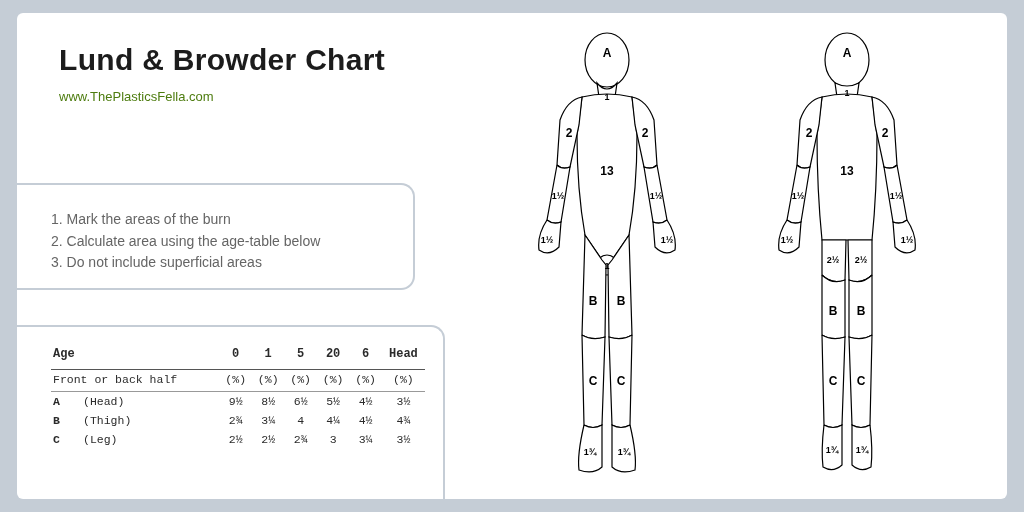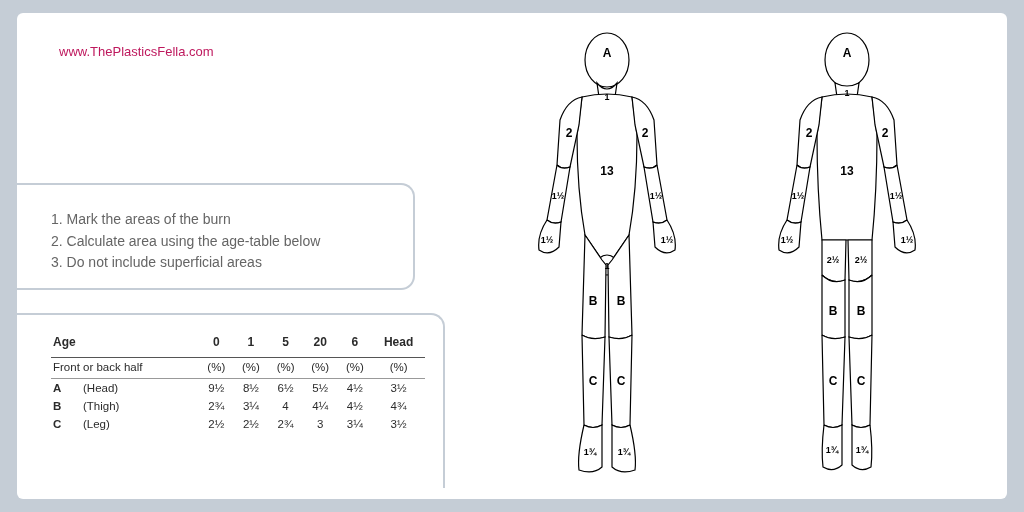--- a/index.html
+++ b/index.html
@@ -26,22 +26,22 @@
     left: 42px;
   }
   .title {
     font-size: 30px;
     font-weight: 900;
     color: #1c1c1c;
     letter-spacing: 0.3px;
   }
   .subtitle {
     font-size: 13px;
-    color: #be185d;
-    margin-top: 1px;
+    color: #4d7c0f;
+    margin-top: 12px;
   }
   .instructions {
     position: absolute;
     left: -2px;
     top: 170px;
     width: 400px;
     border: 2px solid #c5cdd6;
     border-left: none;
     border-radius: 0 14px 14px 0;
     padding: 24px 16px 14px 36px;
@@ -55,28 +55,29 @@
     font-size: 14px;
     color: #656565;
     line-height: 1.55;
   }
   .instructions li::before {
     content: counter(step) ". ";
   }
   .table-box {
     position: absolute;
     left: -2px;
-    top: 300px;
+    top: 312px;
     width: 430px;
     border: 2px solid #c5cdd6;
     border-left: none;
     border-bottom: none;
     border-radius: 0 14px 0 0;
     padding: 14px 18px 10px 36px;
     height: 175px;
+    font-family: Liberation Mono, monospace;
   }
   table {
     width: 100%;
     border-collapse: collapse;
     font-size: 12px;
     color: #2b2b2b;
   }
   thead th {
     text-align: center;
     font-weight: 700;
@@ -107,20 +108,21 @@
   .bl { stroke: #000; stroke-width: 1.2; fill: #fff; }
   .lb { font: 700 12px Arial; text-anchor: middle; }
   .lbs { font: 700 9px Arial; text-anchor: middle; }
 </style>
 </head>
 <body>
 
 <div class="canvas">
 
   <div class="title-block">
+    <div class="title">Lund &amp; Browder Chart</div>
     <div class="subtitle">www.ThePlasticsFella.com</div>
   </div>
 
   <div class="instructions">
     <ol>
       <li>Mark the areas of the burn</li>
       <li>Calculate area using the age-table below</li>
       <li>Do not include superficial areas</li>
     </ol>
   </div>

